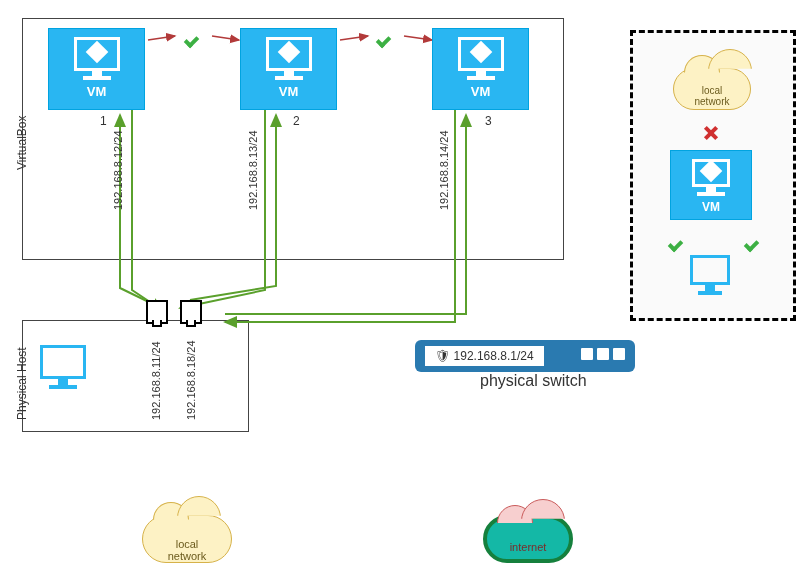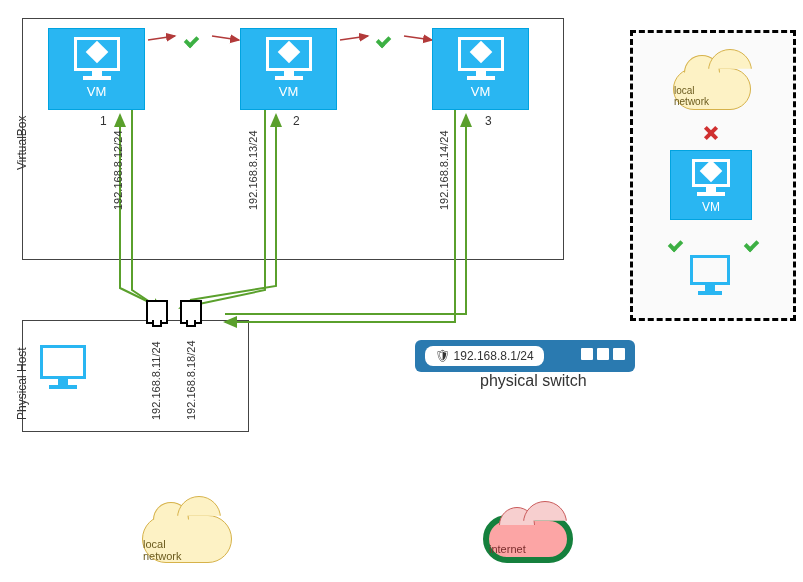--- a/index.html
+++ b/index.html
@@ -8,40 +8,40 @@
   .box{position:absolute;border:1px solid #444;background:#fff}
   .vlabel{position:absolute;transform:rotate(-90deg);transform-origin:left top;font-size:12px;white-space:nowrap}
   .ip{position:absolute;transform:rotate(-90deg);transform-origin:left top;font-size:11px;white-space:nowrap}
   
   .vm{position:absolute;width:95px;height:80px;background:#29b6f2;border:1px solid #00a3e0;color:#fff;text-align:center}
   .vm .screen{width:40px;height:28px;border:3px solid #fff;margin:8px auto 0;position:relative}
   .vm .cube{position:absolute;left:50%;top:50%;transform:translate(-50%,-55%);width:0;height:0}
   .vm .cube::before{content:"";position:absolute;left:-8px;top:-10px;width:16px;height:16px;background:#fff;transform:rotate(45deg)}
   .vm .stand{width:10px;height:5px;background:#fff;margin:0 auto}
   .vm .base{width:28px;height:4px;background:#fff;margin:0 auto}
-  .vm .lbl{margin-top:4px;font-weight:normal;font-size:13px}
+  .vm .lbl{margin-top:4px;font-weight:bold;font-size:13px}
   .vm-num{position:absolute;font-size:12px}
   
   .monitor{position:absolute}
   .monitor .scr{border:3px solid #29b6f2;width:40px;height:28px}
   .monitor .st{width:10px;height:6px;background:#29b6f2;margin:0 auto}
   .monitor .bs{width:28px;height:4px;background:#29b6f2;margin:0 auto}
   
   .switch{position:absolute;background:#2a7ab0;border-radius:6px;color:#fff;padding:6px 10px;width:200px}
-  .switch .disp{background:#fff;color:#333;display:inline-block;padding:3px 10px;border-radius:8px;font-size:12px}
+  .switch .disp{background:#fff;color:#333;display:inline-block;padding:3px 10px;border-radius:0;font-size:12px}
   .switch .ports{float:right;margin-top:2px}
   .switch .ports span{display:inline-block;width:12px;height:12px;background:#fff;margin-left:4px;border-radius:1px}
   .switch-lbl{position:absolute;font-size:16px;text-align:center}
   
-  .cloud{position:absolute;border-radius:50px;text-align:left;font-size:11px;padding-top:22px;box-sizing:border-box}
+  .cloud{position:absolute;border-radius:50px;text-align:center;font-size:11px;padding-top:22px;box-sizing:border-box}
   .cloud::before,.cloud::after{content:"";position:absolute;border-radius:50%}
   .cloud.y{background:#fdf2c5;border:1px solid #d6b24a;color:#6b5b1e}
   .cloud.y::before{width:34px;height:34px;background:#fdf2c5;border:1px solid #d6b24a;left:10px;top:-14px;border-bottom:none;clip-path:inset(0 0 50% 0)}
   .cloud.y::after{width:42px;height:42px;background:#fdf2c5;border:1px solid #d6b24a;left:34px;top:-20px;clip-path:inset(0 0 55% 0)}
-  .cloud.r{background:#fca5a5;border:6px solid #15803d;color:#7a2c2c}
+  .cloud.r{background:#14b8a6;border:4px solid #15803d;color:#7a2c2c}
   .cloud.r::before{width:34px;height:34px;background:#f7cfcf;border:1px solid #c95b5b;left:10px;top:-14px;clip-path:inset(0 0 50% 0)}
   .cloud.r::after{width:42px;height:42px;background:#f7cfcf;border:1px solid #c95b5b;left:34px;top:-20px;clip-path:inset(0 0 55% 0)}
   
   .check{position:absolute;width:18px;height:18px}
   .check::after{content:"";position:absolute;left:3px;top:6px;width:5px;height:9px;border-right:4px solid #3cb043;border-bottom:4px solid #3cb043;transform:rotate(45deg)}
   .xmark{position:absolute;width:16px;height:16px}
   .xmark::before,.xmark::after{content:"";position:absolute;left:7px;top:0;width:4px;height:16px;background:#d03030}
   .xmark::before{transform:rotate(45deg)}
   .xmark::after{transform:rotate(-45deg)}
   

